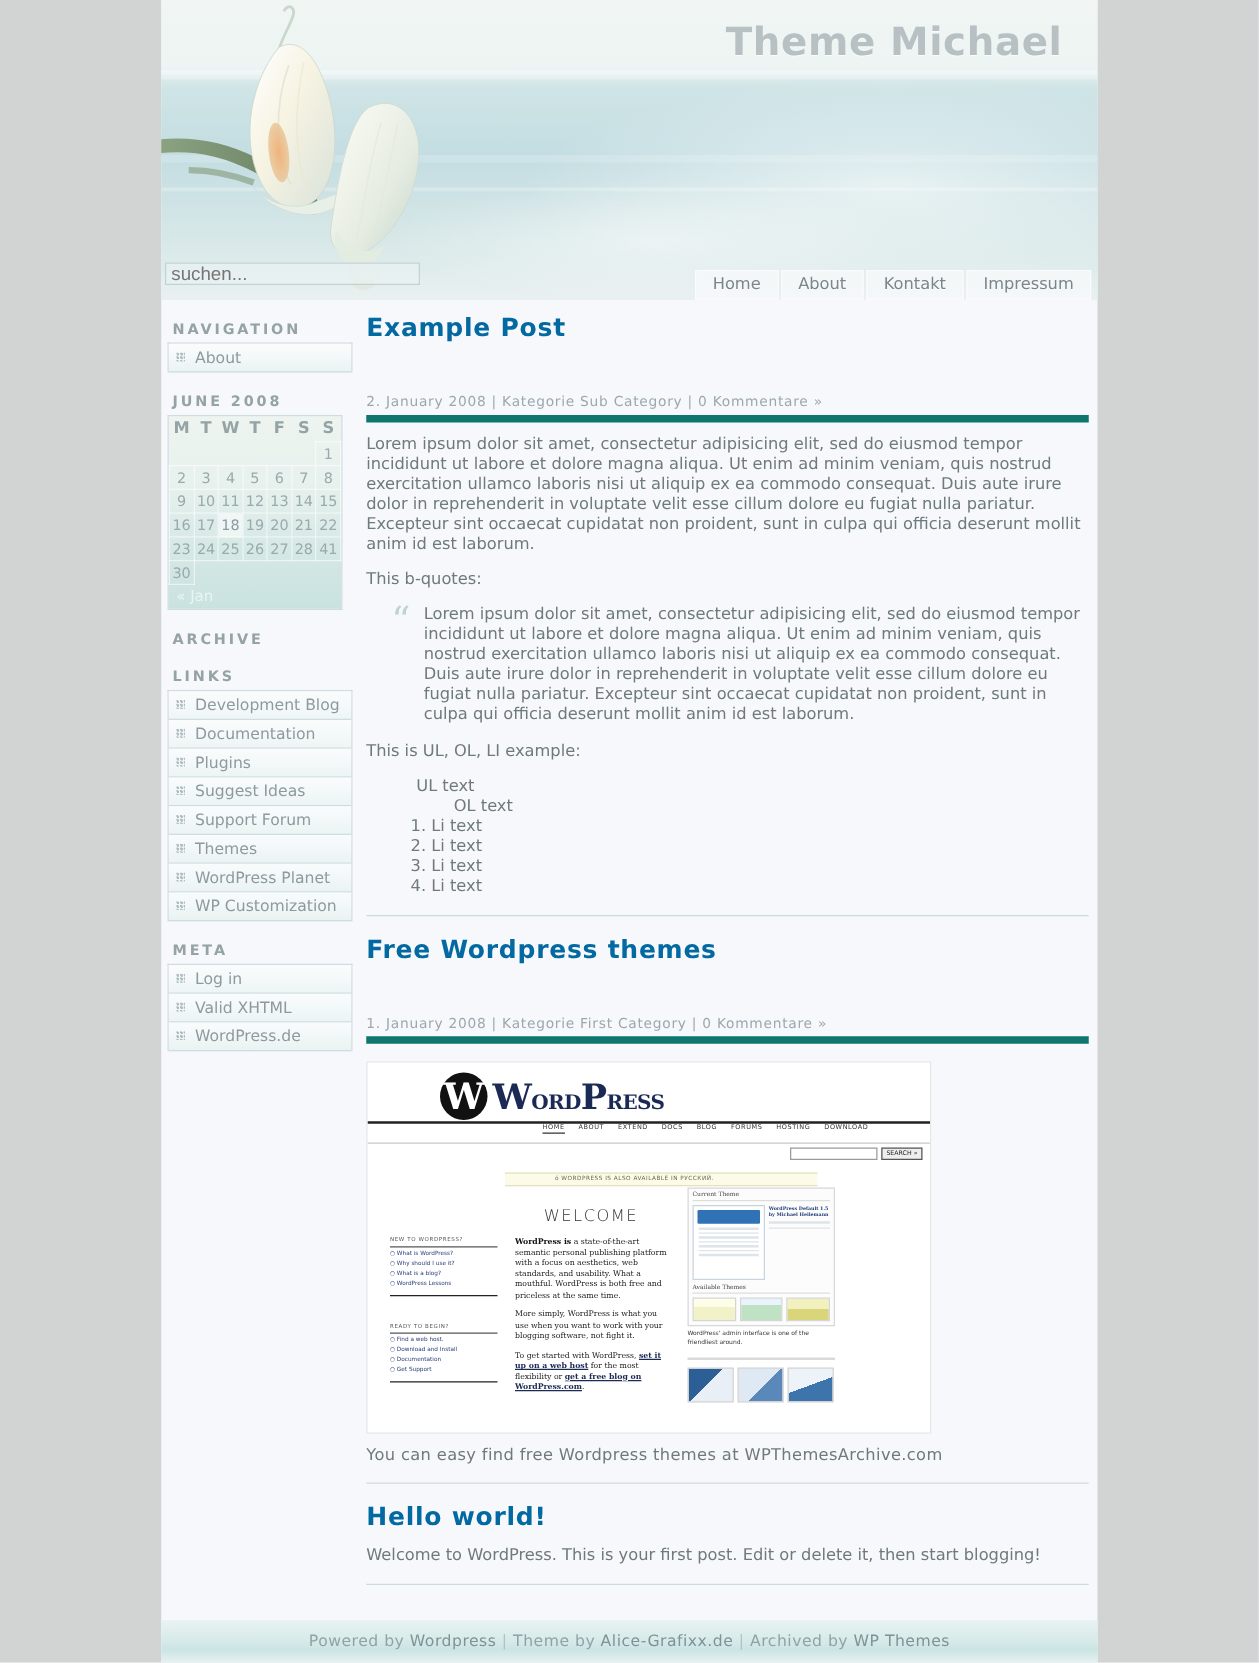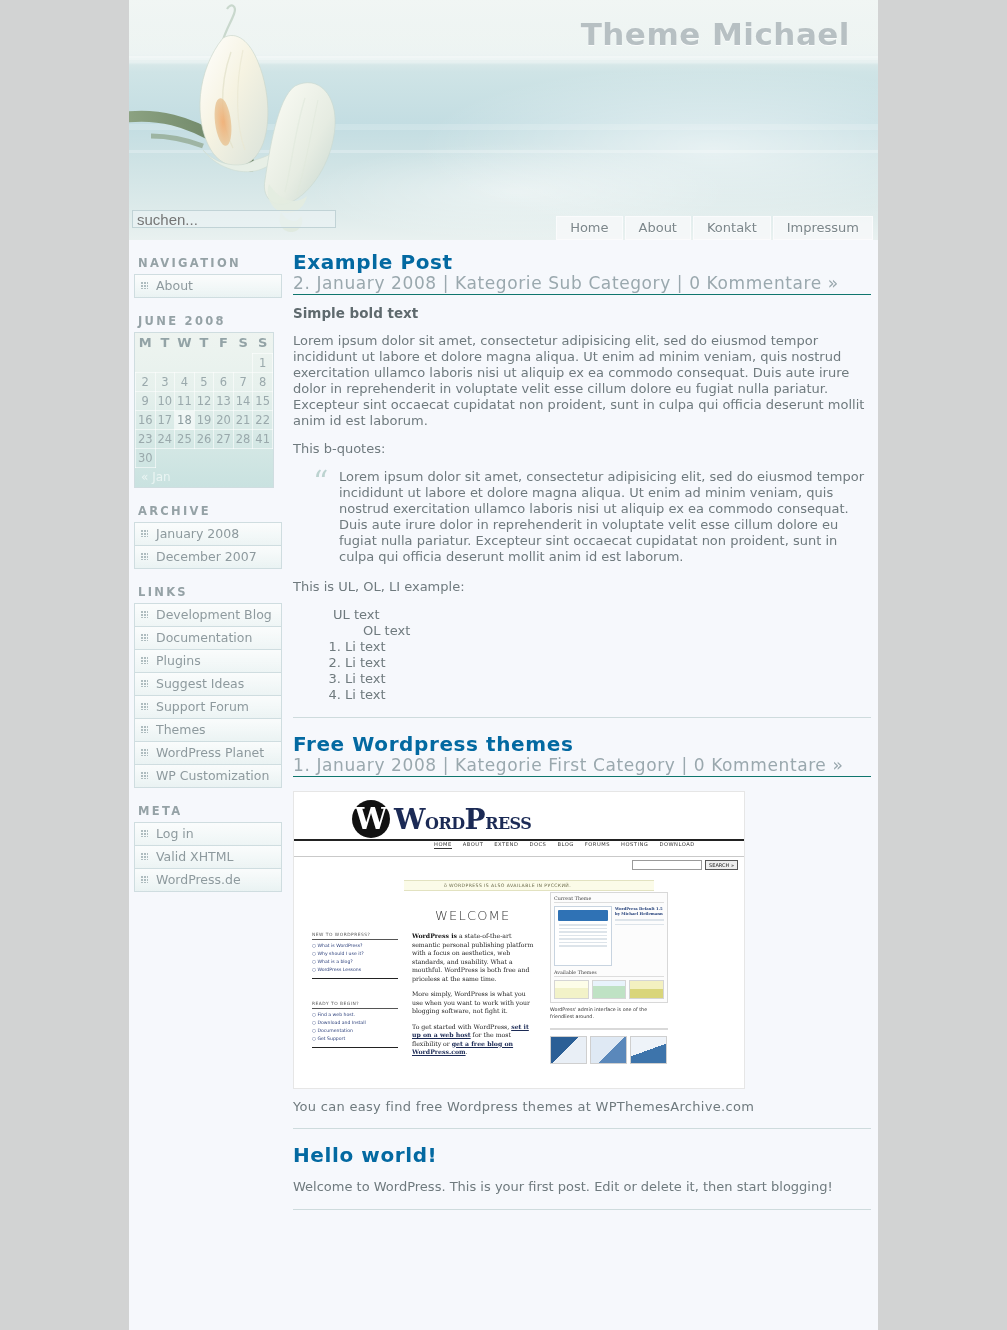--- a/index.html
+++ b/index.html
@@ -114,22 +114,22 @@
   }
   #cal .nav-row a{color:#eaf5f3;text-decoration:none;}
 
   
   .post{margin-bottom:4px;}
   h2.post-title{
     margin:0;padding:10px 0 2px 0;
     font-size:20px;font-weight:bold;letter-spacing:.6px;color:#0369a1;
   }
   .post-meta{
-    font-size:17px;letter-spacing:.6px;color:#9aa8ae;
-    padding-bottom:3px;border-bottom:1px solid #0f766e;line-height:15px;
+    font-size:11px;letter-spacing:.6px;color:#9aa8ae;
+    padding-bottom:3px;border-bottom:6px solid #0f766e;line-height:15px;margin-top:38px;
   }
   .post-body{padding-top:10px;font-size:13px;line-height:16px;color:#6f7a7e;}
   .post-body p{margin:0 0 12px 0;}
   .bold-line{font-weight:bold;color:#5f6a6e;margin:0 0 14px 0;font-size:13.5px;}
   blockquote{
     margin:0 0 14px 24px;padding-left:22px;position:relative;
     line-height:16px;
   }
   blockquote .q{
     position:absolute;left:-4px;top:-2px;font-size:30px;color:#bcd3d0;
@@ -373,32 +373,20 @@
                 <td class="empty"></td>
               </tr>
             </tbody>
         </table>
         <div class="nav-row">
           <a href="#">« Jan</a>
         </div>
       </div>
 
       <div class="side-h">ARCHIVE</div>
-      <ul class="side-list" id="archive-list">
-          <li>
-            <a href="#"><span class="dotico">
-                <i></i>
-              </span><span>January 2008</span></a>
-          </li>
-          <li>
-            <a href="#"><span class="dotico">
-                <i></i>
-              </span><span>December 2007</span></a>
-          </li>
-        </ul>
 
       <div class="side-h">LINKS</div>
       <ul class="side-list" id="links-list">
           <li>
             <a href="#"><span class="dotico">
                 <i></i>
               </span><span>Development Blog</span></a>
           </li>
           <li>
             <a href="#"><span class="dotico">
@@ -456,21 +444,20 @@
           </li>
         </ul>
     </div>
 
     <div id="content">
 
       <div class="post">
         <h2 class="post-title">Example Post</h2>
         <div class="post-meta">2. January 2008 | Kategorie Sub Category | 0 Kommentare »</div>
         <div class="post-body">
-          <p class="bold-line">Simple bold text</p>
           <p>Lorem ipsum dolor sit amet, consectetur adipisicing elit, sed do eiusmod tempor incididunt ut labore et dolore magna aliqua. Ut enim ad minim veniam, quis nostrud exercitation ullamco laboris nisi ut aliquip ex ea commodo consequat. Duis aute irure dolor in reprehenderit in voluptate velit esse cillum dolore eu fugiat nulla pariatur. Excepteur sint occaecat cupidatat non proident, sunt in culpa qui officia deserunt mollit anim id est laborum.</p>
           <p>This b-quotes:</p>
           <blockquote>
             <span class="q">“</span>
             <span>Lorem ipsum dolor sit amet, consectetur adipisicing elit, sed do eiusmod tempor incididunt ut labore et dolore magna aliqua. Ut enim ad minim veniam, quis nostrud exercitation ullamco laboris nisi ut aliquip ex ea commodo consequat. Duis aute irure dolor in reprehenderit in voluptate velit esse cillum dolore eu fugiat nulla pariatur. Excepteur sint occaecat cupidatat non proident, sunt in culpa qui officia deserunt mollit anim id est laborum.</span>
           </blockquote>
           <p>This is UL, OL, LI example:</p>
           <ul class="demo">
             <li>
               <span>UL text</span>
@@ -586,13 +573,23 @@
         <h2 class="post-title">Hello world!</h2>
         <div class="post-body">
           <p>Welcome to WordPress. This is your first post. Edit or delete it, then start blogging!</p>
           <div class="hr"></div>
         </div>
       </div>
 
     </div>
   </div>
 
+  <div id="footer">
+    <span>Powered by</span>
+    <a href="#">Wordpress</a>
+    <span class="sep">|</span>
+    <span>Theme by</span>
+    <a href="#">Alice-Grafixx.de</a>
+    <span class="sep">|</span>
+    <span>Archived by</span>
+    <a href="#">WP Themes</a>
+  </div>
 </div>
 
 </body></html>

